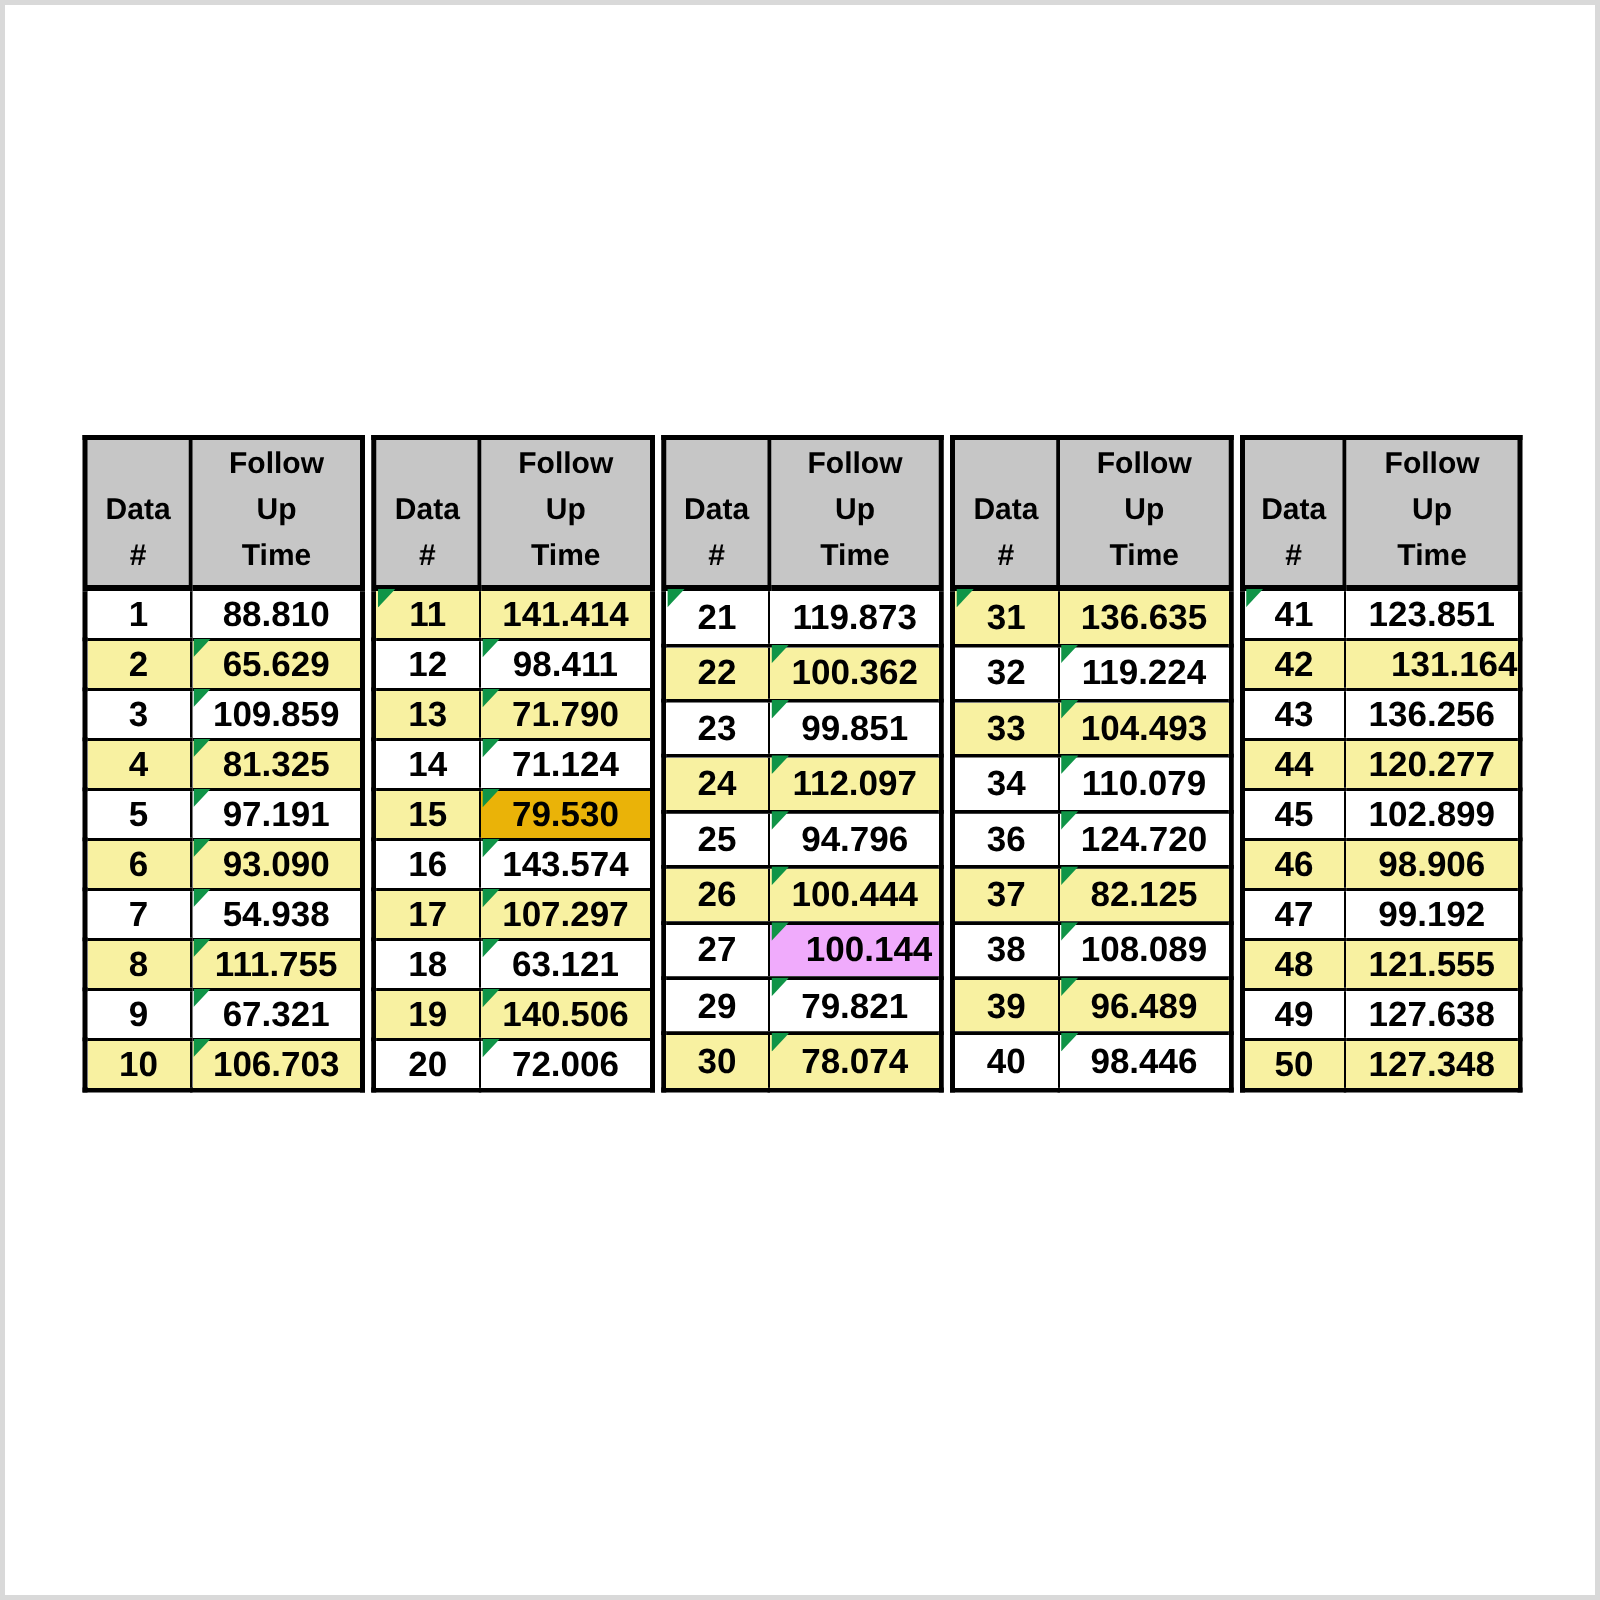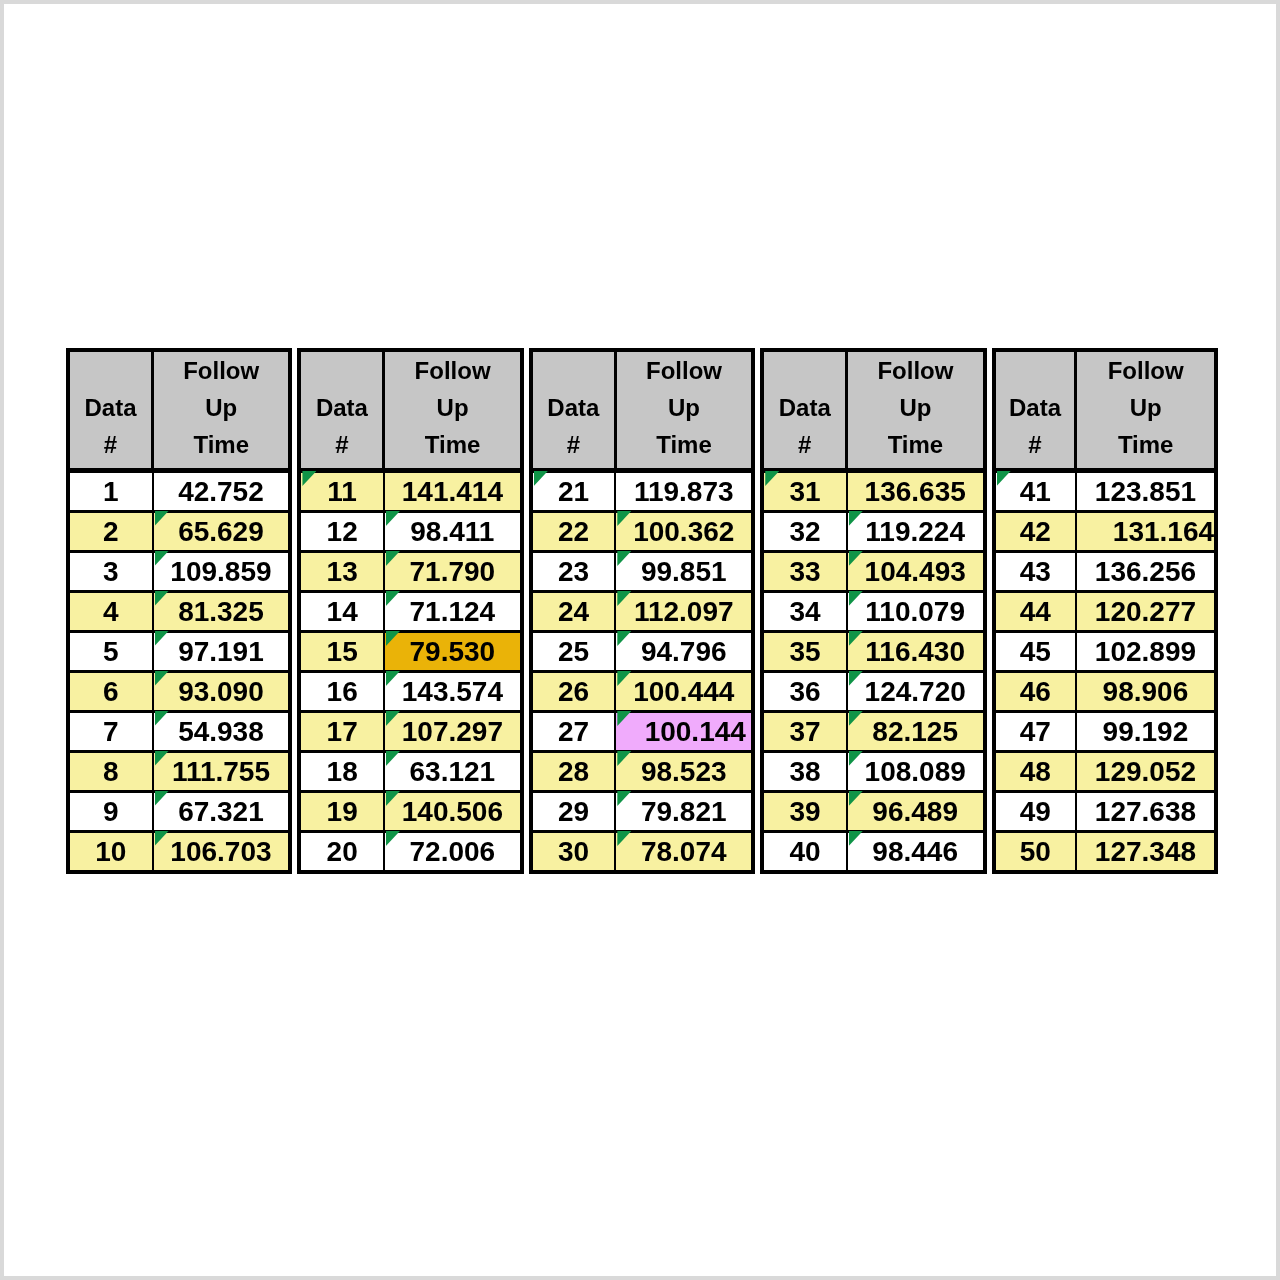--- a/index.html
+++ b/index.html
@@ -81,21 +81,21 @@
           <th class="h-time">
             <span class="hline">Follow</span>
             <span class="hline">Up</span>
             <span class="hline">Time</span>
           </th>
         </tr>
       </thead>
       <tbody>
         <tr>
           <td class="c-data" style="background: rgb(255, 255, 255);">1</td>
-          <td class="c-time" style="background: rgb(255, 255, 255);">42.752</td>
+          <td class="c-time" style="background: rgb(255, 255, 255);">88.810</td>
         </tr>
         <tr>
           <td class="c-data" style="background: rgb(248, 241, 161);">2</td>
           <td class="c-time" style="background: rgb(248, 241, 161);">65.629<span class="marker" style="background: rgb(15, 148, 71);"></span></td>
         </tr>
         <tr>
           <td class="c-data" style="background: rgb(255, 255, 255);">3</td>
           <td class="c-time" style="background: rgb(255, 255, 255);">109.859<span class="marker" style="background: rgb(15, 148, 71);"></span></td>
         </tr>
         <tr>
@@ -222,24 +222,20 @@
         </tr>
         <tr>
           <td class="c-data" style="background: rgb(248, 241, 161);">26</td>
           <td class="c-time" style="background: rgb(248, 241, 161);">100.444<span class="marker" style="background: rgb(15, 148, 71);"></span></td>
         </tr>
         <tr>
           <td class="c-data" style="background: rgb(255, 255, 255);">27</td>
           <td class="c-time" style="background: #f0abfc; padding-left: 23px;">100.144<span class="marker" style="background: rgb(15, 148, 71);"></span></td>
         </tr>
         <tr>
-          <td class="c-data" style="background: rgb(248, 241, 161);">28</td>
-          <td class="c-time" style="background: rgb(248, 241, 161);">98.523<span class="marker" style="background: rgb(15, 148, 71);"></span></td>
-        </tr>
-        <tr>
           <td class="c-data" style="background: rgb(255, 255, 255);">29</td>
           <td class="c-time" style="background: rgb(255, 255, 255);">79.821<span class="marker" style="background: rgb(15, 148, 71);"></span></td>
         </tr>
         <tr>
           <td class="c-data" style="background: rgb(248, 241, 161);">30</td>
           <td class="c-time" style="background: rgb(248, 241, 161);">78.074<span class="marker" style="background: rgb(15, 148, 71);"></span></td>
         </tr>
       </tbody>
     </table>
     <table class="grp">
@@ -267,24 +263,20 @@
         </tr>
         <tr>
           <td class="c-data" style="background: rgb(248, 241, 161);">33</td>
           <td class="c-time" style="background: rgb(248, 241, 161);">104.493<span class="marker" style="background: rgb(15, 148, 71);"></span></td>
         </tr>
         <tr>
           <td class="c-data" style="background: rgb(255, 255, 255);">34</td>
           <td class="c-time" style="background: rgb(255, 255, 255);">110.079<span class="marker" style="background: rgb(15, 148, 71);"></span></td>
         </tr>
         <tr>
-          <td class="c-data" style="background: rgb(248, 241, 161);">35</td>
-          <td class="c-time" style="background: rgb(248, 241, 161);">116.430<span class="marker" style="background: rgb(15, 148, 71);"></span></td>
-        </tr>
-        <tr>
           <td class="c-data" style="background: rgb(255, 255, 255);">36</td>
           <td class="c-time" style="background: rgb(255, 255, 255);">124.720<span class="marker" style="background: rgb(15, 148, 71);"></span></td>
         </tr>
         <tr>
           <td class="c-data" style="background: rgb(248, 241, 161);">37</td>
           <td class="c-time" style="background: rgb(248, 241, 161);">82.125<span class="marker" style="background: rgb(15, 148, 71);"></span></td>
         </tr>
         <tr>
           <td class="c-data" style="background: rgb(255, 255, 255);">38</td>
           <td class="c-time" style="background: rgb(255, 255, 255);">108.089<span class="marker" style="background: rgb(15, 148, 71);"></span></td>
@@ -337,21 +329,21 @@
         <tr>
           <td class="c-data" style="background: rgb(248, 241, 161);">46</td>
           <td class="c-time" style="background: rgb(248, 241, 161);">98.906</td>
         </tr>
         <tr>
           <td class="c-data" style="background: rgb(255, 255, 255);">47</td>
           <td class="c-time" style="background: rgb(255, 255, 255);">99.192</td>
         </tr>
         <tr>
           <td class="c-data" style="background: rgb(248, 241, 161);">48</td>
-          <td class="c-time" style="background: rgb(248, 241, 161);">129.052</td>
+          <td class="c-time" style="background: rgb(248, 241, 161);">121.555</td>
         </tr>
         <tr>
           <td class="c-data" style="background: rgb(255, 255, 255);">49</td>
           <td class="c-time" style="background: rgb(255, 255, 255);">127.638</td>
         </tr>
         <tr>
           <td class="c-data" style="background: rgb(248, 241, 161);">50</td>
           <td class="c-time" style="background: rgb(248, 241, 161);">127.348</td>
         </tr>
       </tbody>

